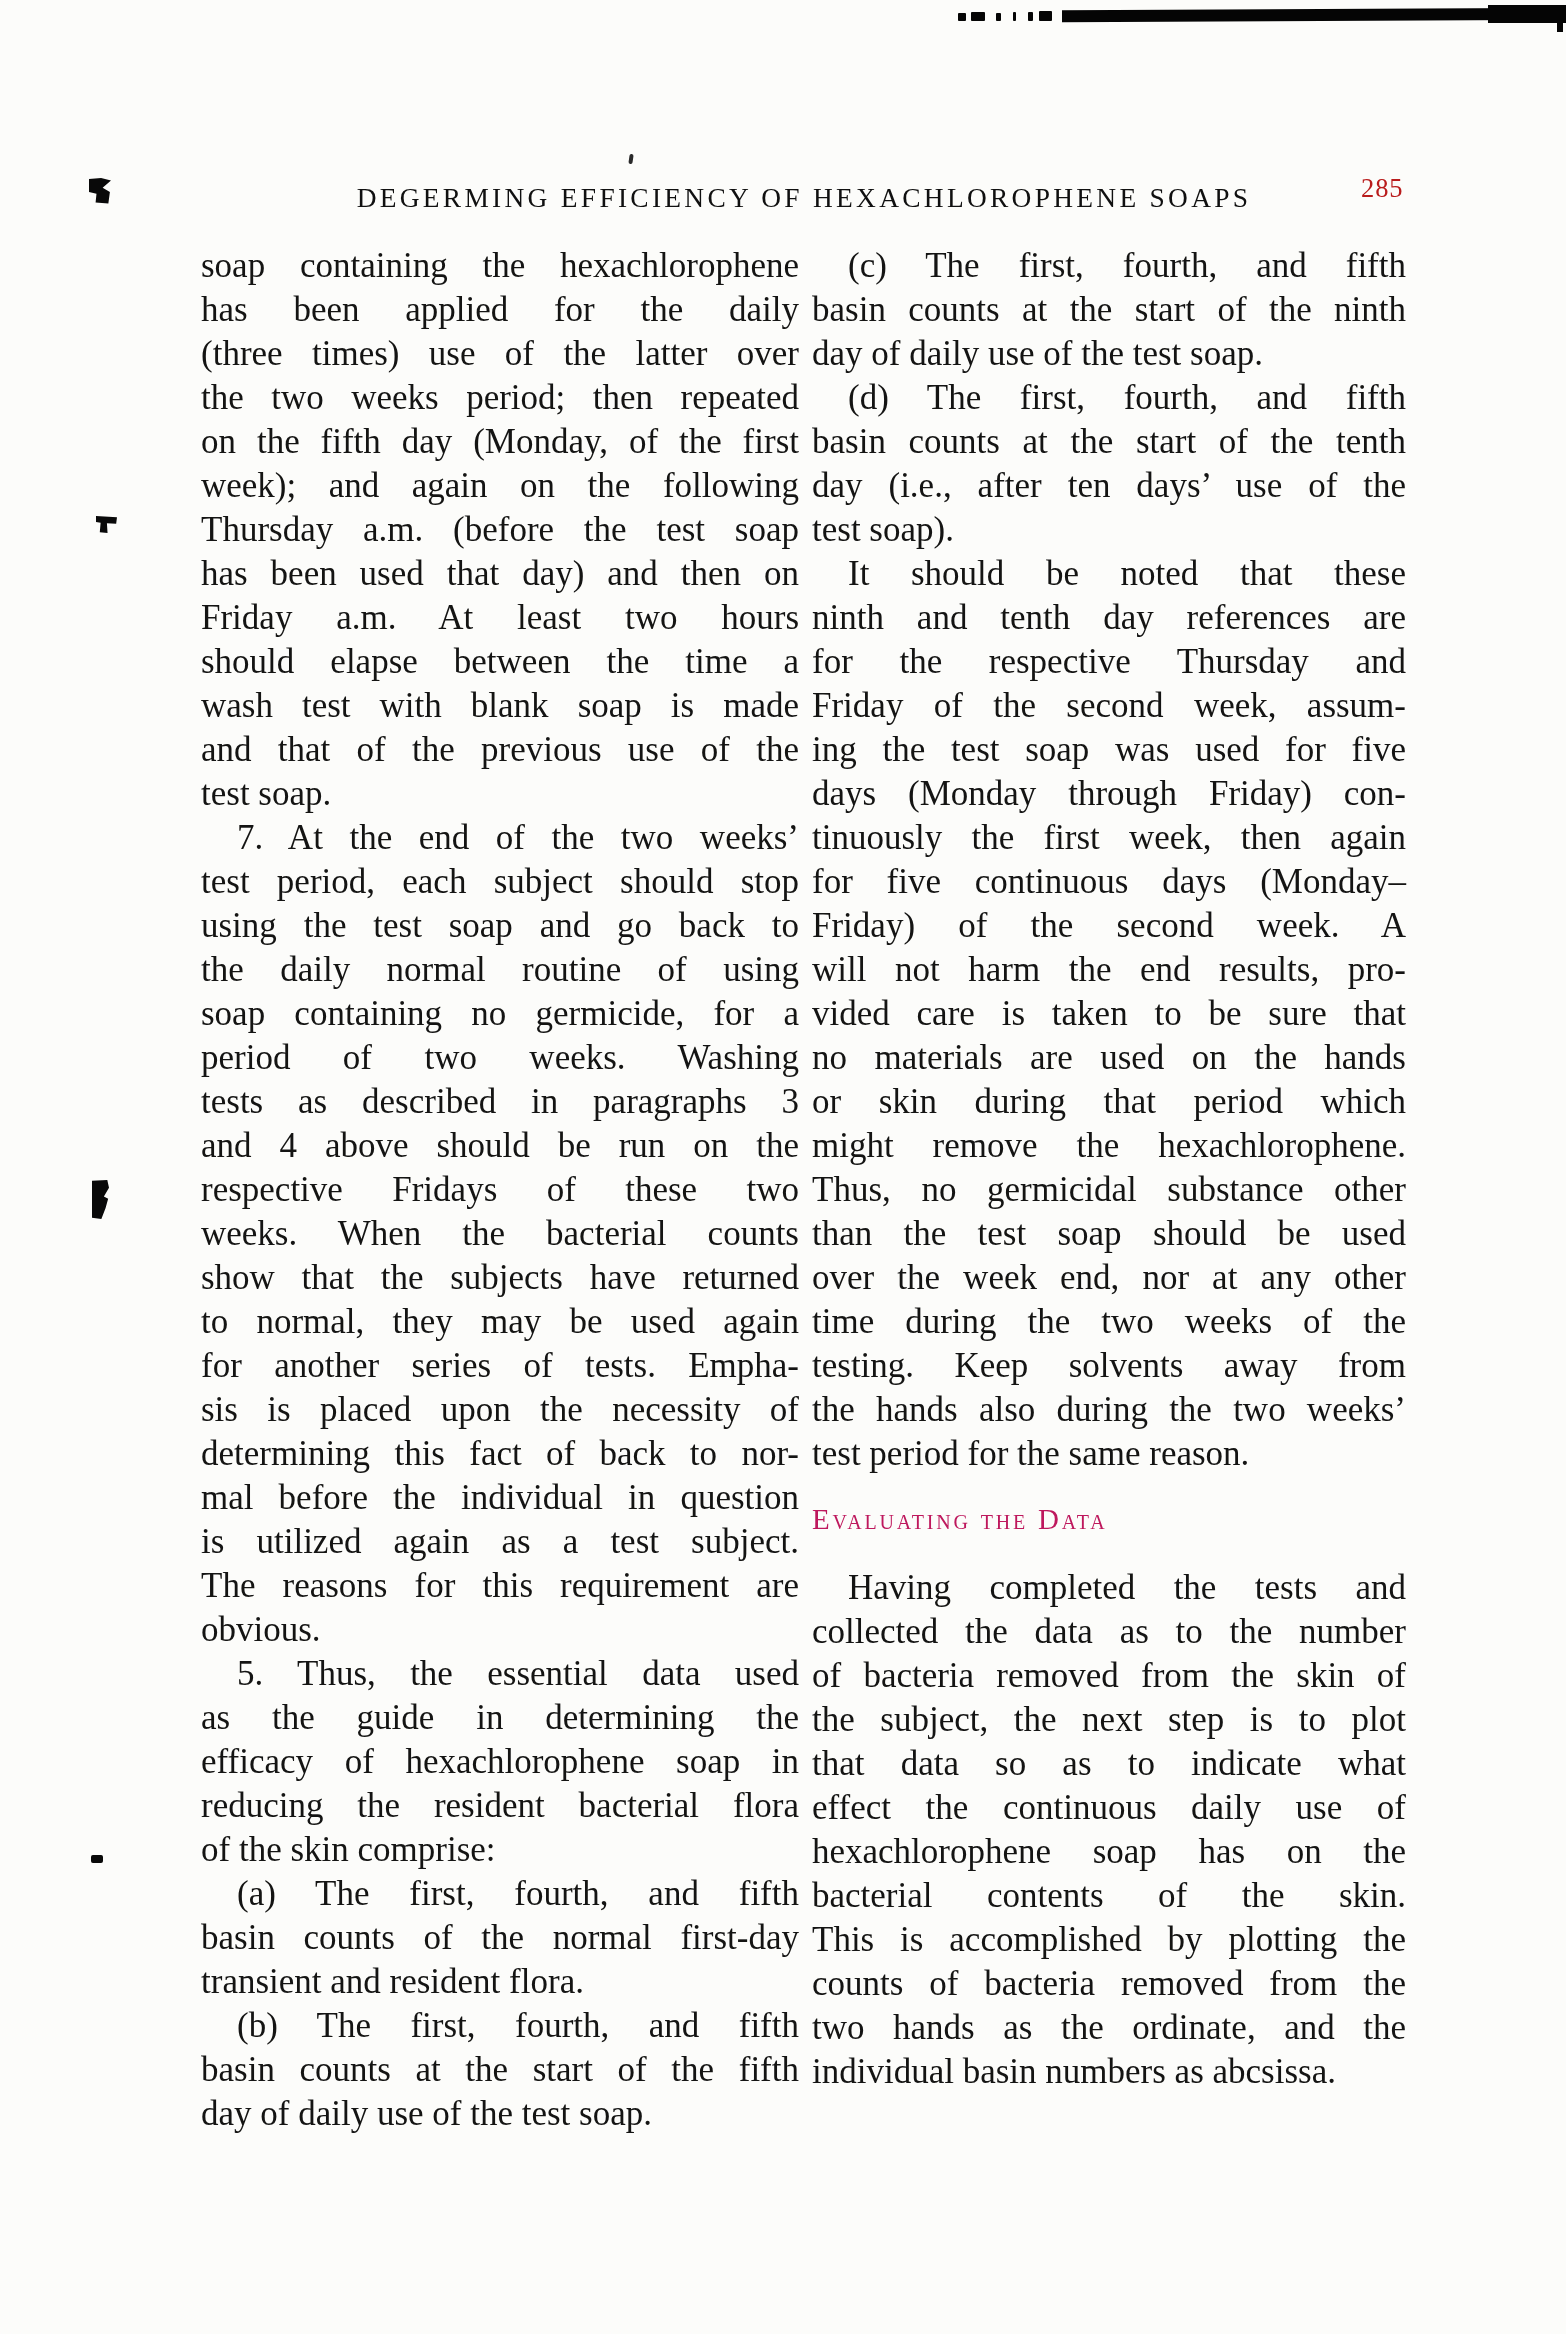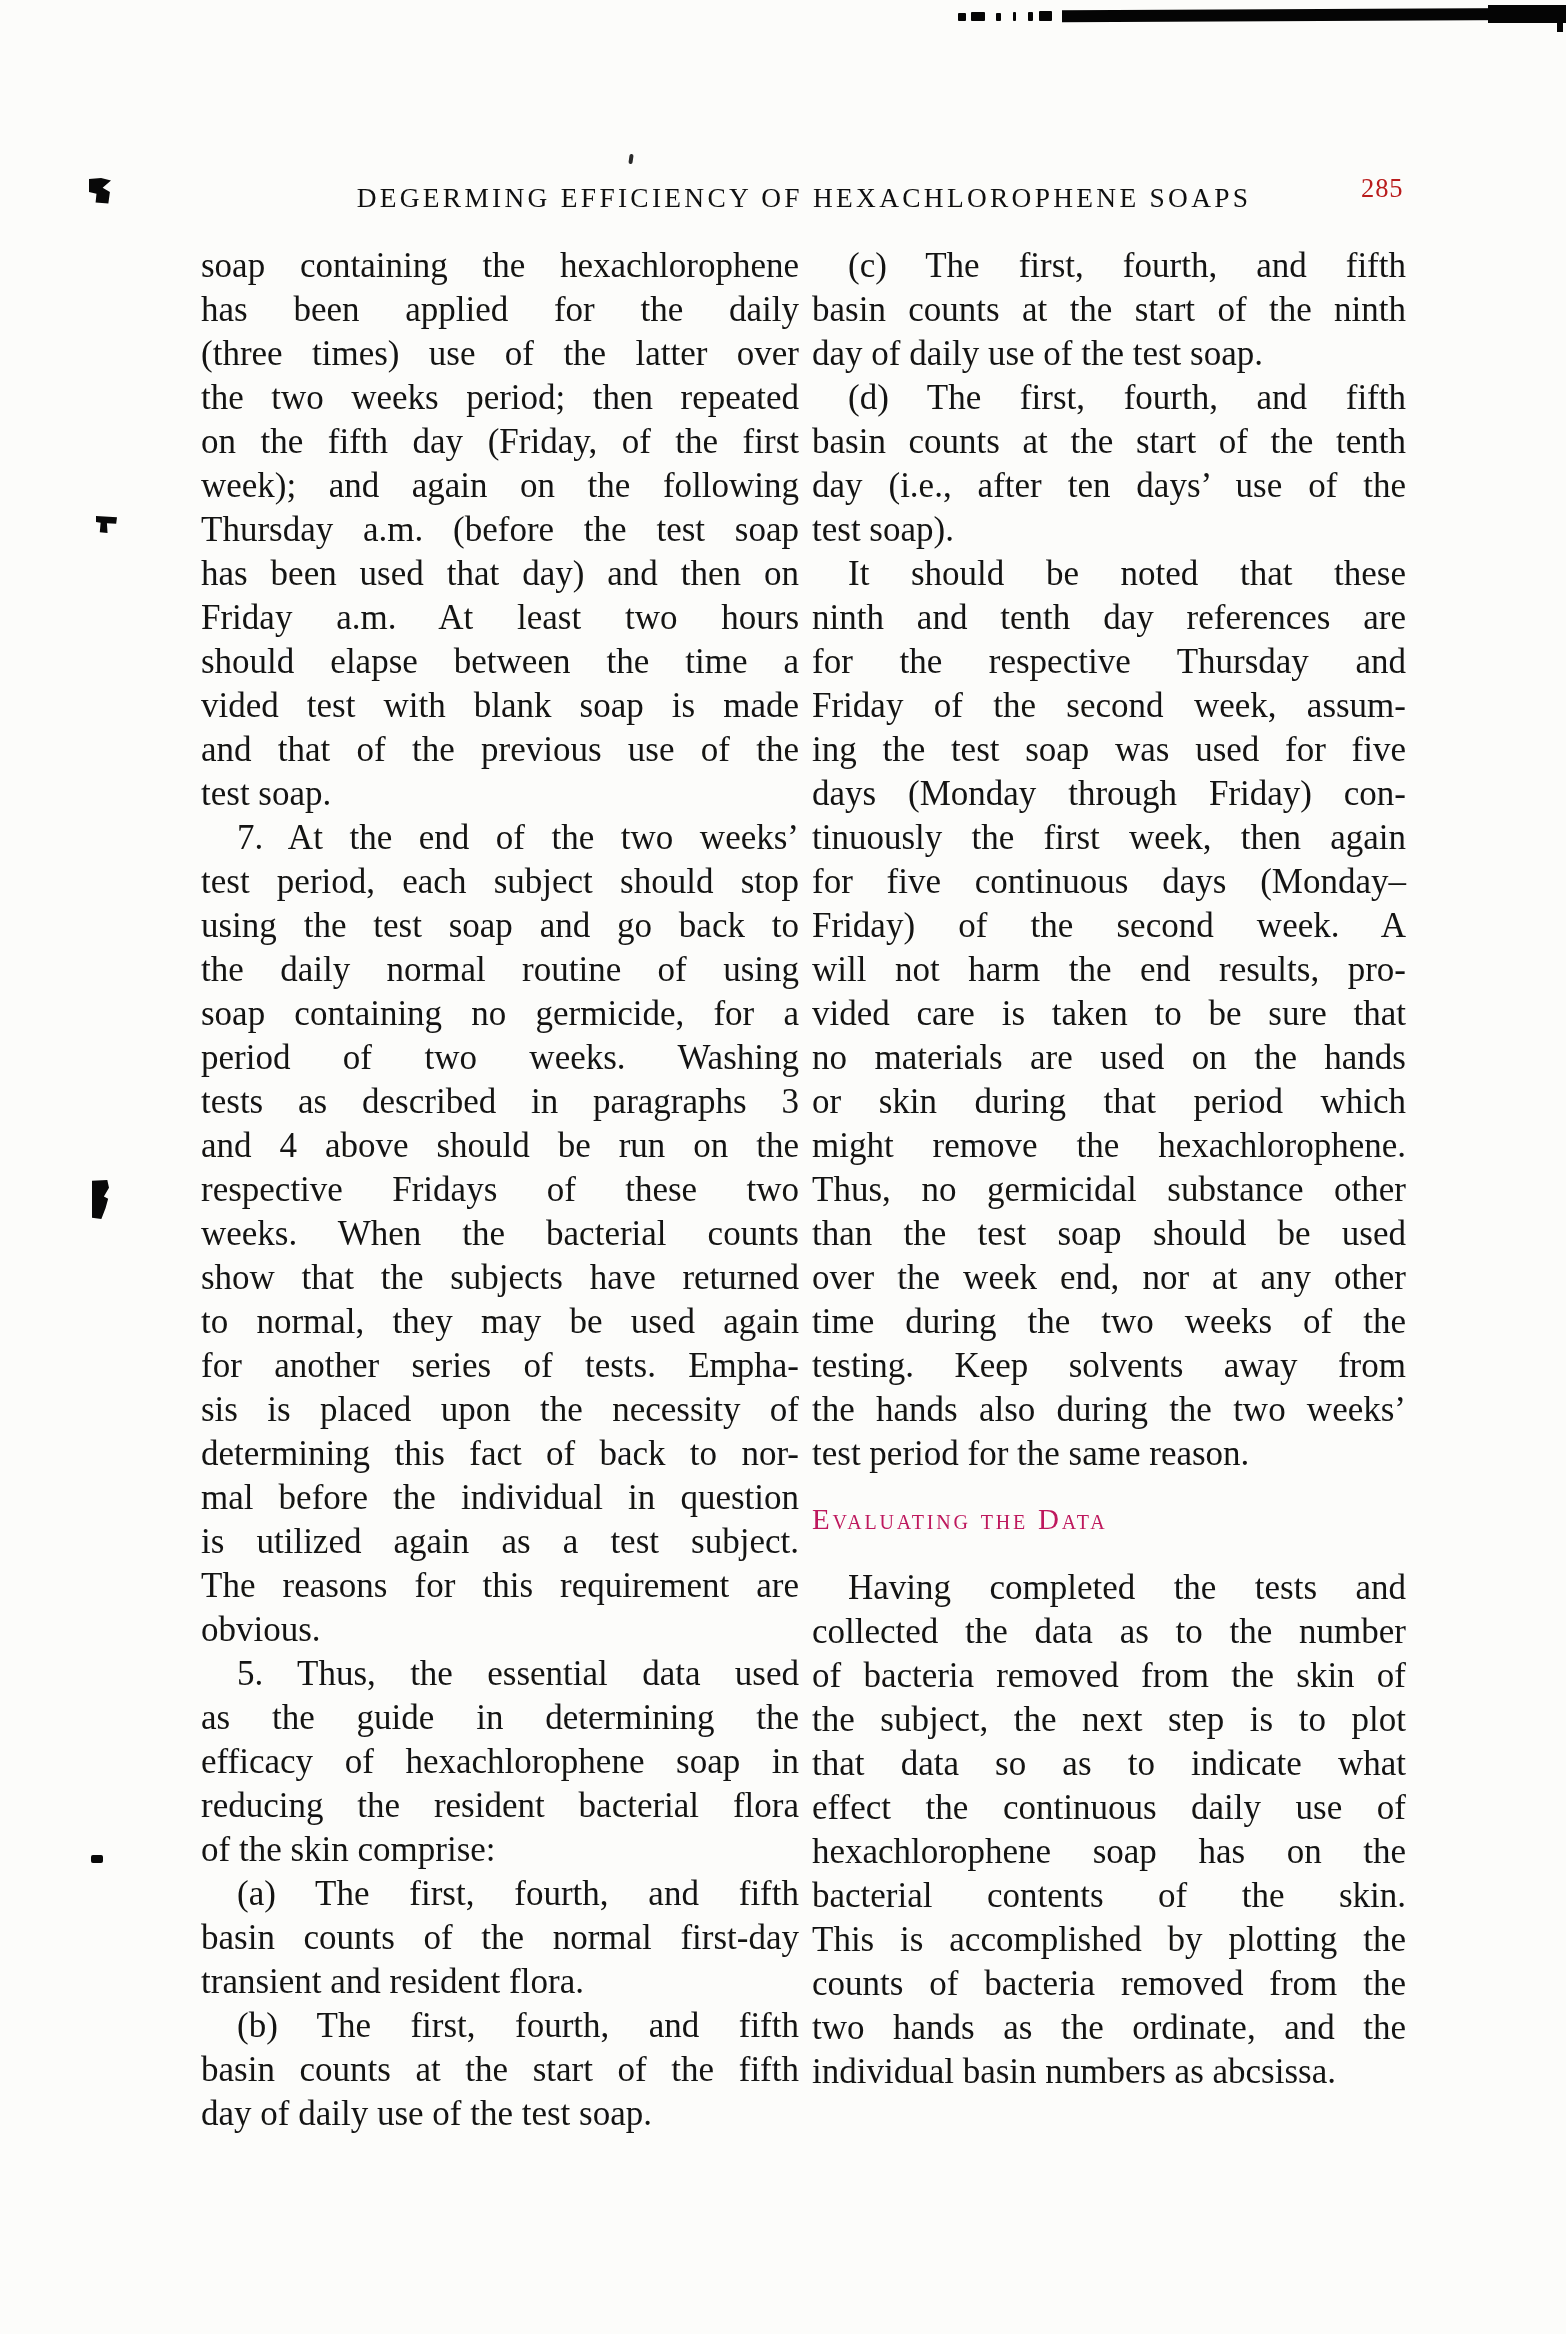--- a/index.html
+++ b/index.html
@@ -80,27 +80,27 @@
 <div class="mark m-speck"></div>
 
 <div class="running-head">DEGERMING EFFICIENCY OF HEXACHLOROPHENE SOAPS</div>
 <div class="page-num">285</div>
 
 <div class="col col-left">
     <div class="line just">soap containing the hexachlorophene</div>
     <div class="line just">has been applied for the daily</div>
     <div class="line just">(three times) use of the latter over</div>
     <div class="line just">the two weeks period; then repeated</div>
-    <div class="line just">on the fifth day (Friday, of the first</div>
+    <div class="line just">on the fifth day (Monday, of the first</div>
     <div class="line just">week); and again on the following</div>
     <div class="line just">Thursday a.m. (before the test soap</div>
     <div class="line just">has been used that day) and then on</div>
     <div class="line just">Friday a.m. At least two hours</div>
     <div class="line just">should elapse between the time a</div>
-    <div class="line just">vided test with blank soap is made</div>
+    <div class="line just">wash test with blank soap is made</div>
     <div class="line just">and that of the previous use of the</div>
     <div class="line">test soap.</div>
     <div class="line just ind">7. At the end of the two weeks’</div>
     <div class="line just">test period, each subject should stop</div>
     <div class="line just">using the test soap and go back to</div>
     <div class="line just">the daily normal routine of using</div>
     <div class="line just">soap containing no germicide, for a</div>
     <div class="line just">period of two weeks. Washing</div>
     <div class="line just">tests as described in paragraphs 3</div>
     <div class="line just">and 4 above should be run on the</div>

